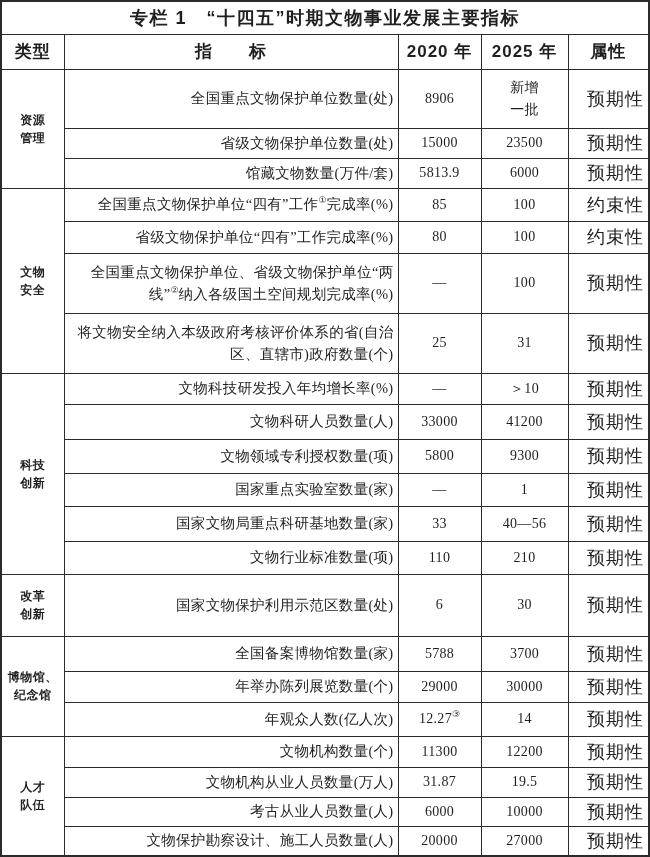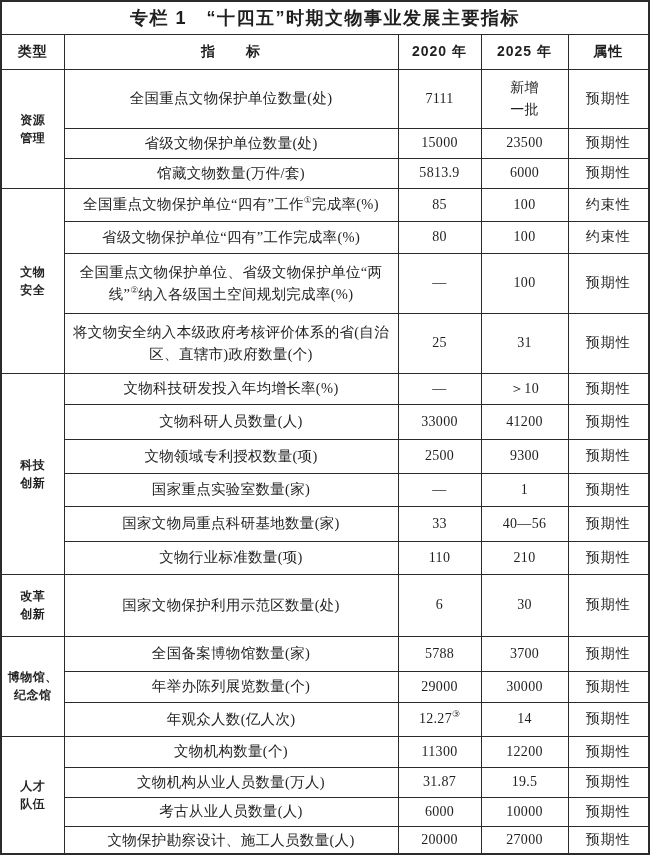--- a/index.html
+++ b/index.html
@@ -8,39 +8,39 @@
     width:650px;table-layout:fixed;border-collapse:collapse;
     border:2px solid #2b2b2b;background:#fff;
   }
   .tbl td{border:1px solid #2b2b2b;padding:2px 4px;vertical-align:middle;overflow:hidden;}
   .c-title{
     font-family:"Liberation Sans","DejaVu Sans",sans-serif;
     font-weight:bold;font-size:18px;text-align:center;letter-spacing:1.5px;margin-left:28px;
   }
   .c-head{
     font-family:"Liberation Sans","DejaVu Sans",sans-serif;
-    font-weight:bold;font-size:14px;text-align:center;letter-spacing:1px;
+    font-weight:bold;font-size:17px;text-align:center;letter-spacing:1px;
   }
   .c-type{
     font-family:"Liberation Sans","DejaVu Sans",sans-serif;
     font-weight:bold;font-size:12px;text-align:center;
     white-space:pre-line;line-height:1.5;padding:2px 0;letter-spacing:0.5px;
   }
   .c-ind{
     font-family:"Liberation Serif","DejaVu Serif",serif;
-    font-size:14.5px;text-align:center;padding:2px 6px 2px 9px;
+    font-size:14.5px;text-align:right;padding:2px 6px 2px 9px;
     line-height:1.55;letter-spacing:0.3px;
   }
   .c-num{
     font-family:"Liberation Serif","DejaVu Serif",serif;
     font-size:14px;text-align:center;letter-spacing:0.3px;
   }
   .c-attr{
     font-family:"Liberation Serif","DejaVu Serif",serif;
-    font-size:14px;text-align:center;letter-spacing:1px;
+    font-size:18px;text-align:right;letter-spacing:1px;
   }
   .wrapv{white-space:pre-line;line-height:1.55;text-align:center;}
   sup.fn{font-size:9px;line-height:0;vertical-align:super;letter-spacing:0;}
 </style>
 </head>
 <body>
 
 <table class="tbl">
   <colgroup>
     <col style="width:63px">
@@ -58,21 +58,21 @@
       <td class="c-head">指　　标</td>
       <td class="c-head">2020 年</td>
       <td class="c-head">2025 年</td>
       <td class="c-head">属性</td>
     </tr>
 
     <tr style="height:59px">
       <td rowspan="3" class="c-type">资源
 管理</td>
       <td class="c-ind"><span>全国重点文物保护单位数量(处)</span></td>
-      <td class="c-num">7111</td>
+      <td class="c-num">8906</td>
       <td class="c-num wrapv">新增
 一批</td>
       <td class="c-attr">预期性</td>
     </tr>
     <tr style="height:30px">
       <td class="c-ind"><span>省级文物保护单位数量(处)</span></td>
       <td class="c-num">15000</td>
       <td class="c-num">23500</td>
       <td class="c-attr">预期性</td>
     </tr>
@@ -119,21 +119,21 @@
       <td class="c-attr">预期性</td>
     </tr>
     <tr style="height:35px">
       <td class="c-ind"><span>文物科研人员数量(人)</span></td>
       <td class="c-num">33000</td>
       <td class="c-num">41200</td>
       <td class="c-attr">预期性</td>
     </tr>
     <tr style="height:34px">
       <td class="c-ind"><span>文物领域专利授权数量(项)</span></td>
-      <td class="c-num">2500</td>
+      <td class="c-num">5800</td>
       <td class="c-num">9300</td>
       <td class="c-attr">预期性</td>
     </tr>
     <tr style="height:33px">
       <td class="c-ind"><span>国家重点实验室数量(家)</span></td>
       <td class="c-num">—</td>
       <td class="c-num">1</td>
       <td class="c-attr">预期性</td>
     </tr>
     <tr style="height:35px">

